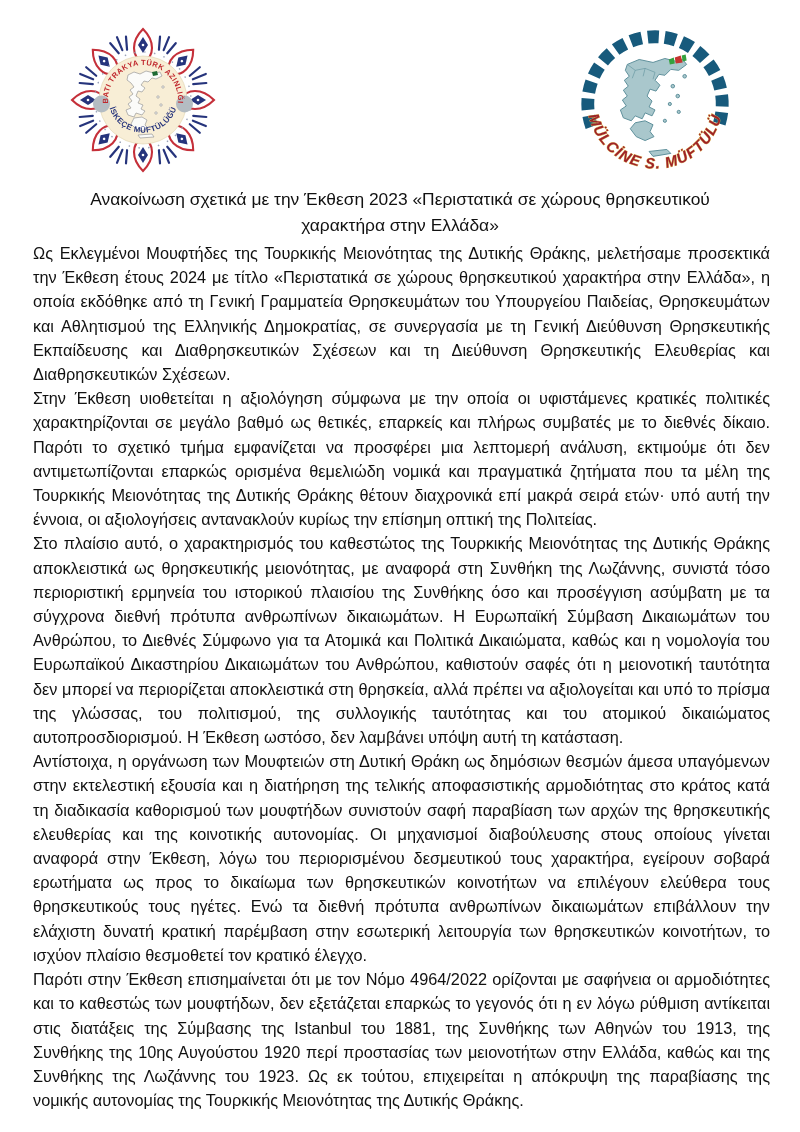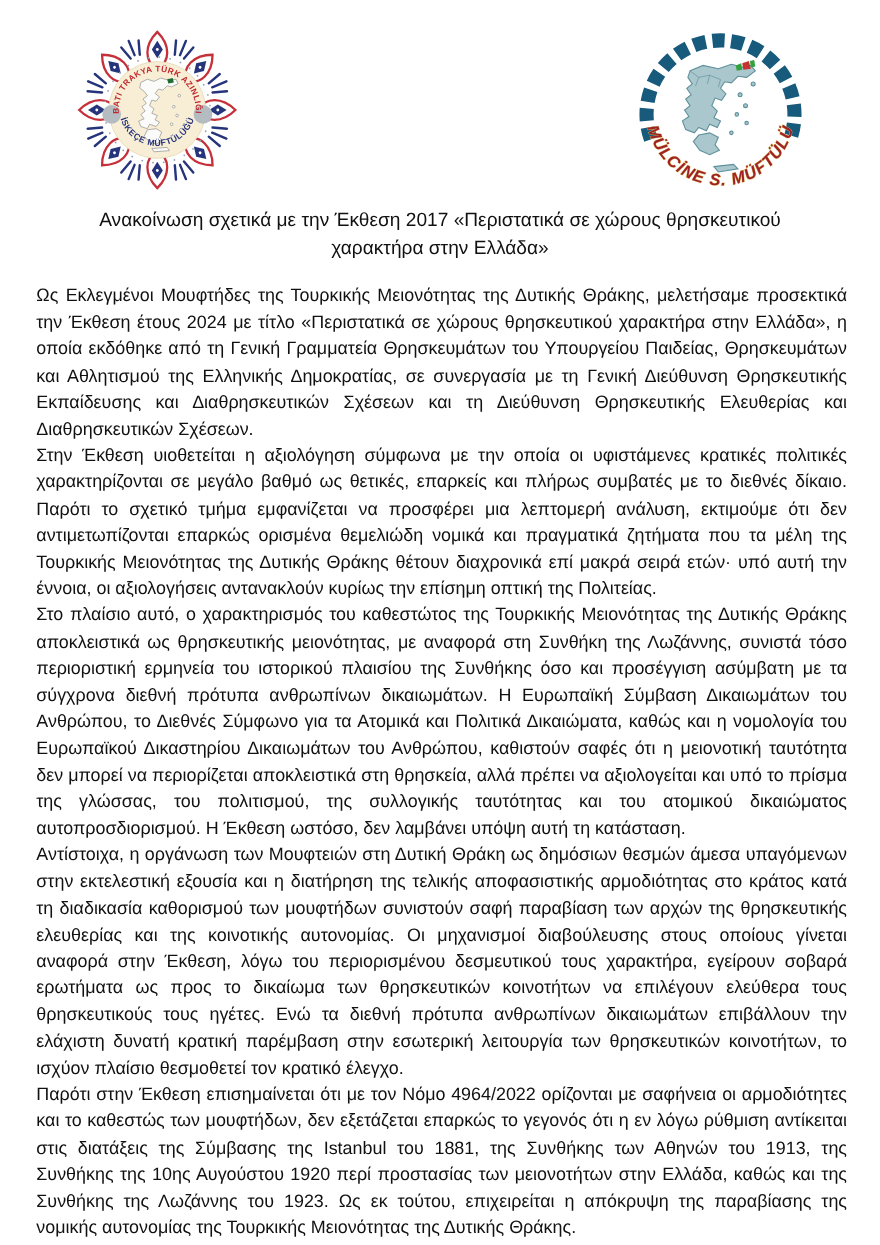--- a/index.html
+++ b/index.html
@@ -13,21 +13,21 @@
   .header { position:relative; height:184px; }
   .logo-left  { position:absolute; left:68px;  top:24px; width:150px; height:152px; }
   .logo-right { position:absolute; left:566px; top:24px; width:178px; height:156px; }
   .doc-title {
     width:632px; margin:2px auto 0 auto;
     text-align:center;
     font-size:17.4px; line-height:26px;
     color:#111111;
   }
   .doc-body {
-    margin:19px 30px 0 33px;
+    margin:3px 30px 0 33px;
     text-align:justify;
     font-size:16.3px; line-height:24.2px;
     color:#111111;
   }
   .doc-body p { margin:0; }
 </style>
 </head>
 <body>
 
 <div class="page">
@@ -116,21 +116,21 @@
         <path d="M110,31 L116,29 L118,36 L111,37 Z" fill="#c53430" stroke="none"></path>
         <path d="M117,29 L121,28 L122,34 L118,35 Z" fill="#33a13d" stroke="none"></path>
       </g>
 
       <text font-size="15" font-weight="bold" font-style="italic" letter-spacing="1.2" fill="#9e2227" stroke="#e0ba52" stroke-width="0.7" paint-order="stroke">
         <textPath href="#gArcText" startOffset="50%" text-anchor="middle">GÜMÜLCİNE S. MÜFTÜLÜĞÜ</textPath>
       </text>
     </svg>
   </div>
 
-  <div class="doc-title">Ανακοίνωση σχετικά με την Έκθεση 2017 «Περιστατικά σε χώρους θρησκευτικού χαρακτήρα στην Ελλάδα»</div>
+  <div class="doc-title">Ανακοίνωση σχετικά με την Έκθεση 2023 «Περιστατικά σε χώρους θρησκευτικού χαρακτήρα στην Ελλάδα»</div>
 
   <div class="doc-body">
     <p>Ως Εκλεγμένοι Μουφτήδες της Τουρκικής Μειονότητας της Δυτικής Θράκης, μελετήσαμε προσεκτικά την Έκθεση έτους 2024 με τίτλο «Περιστατικά σε χώρους θρησκευτικού χαρακτήρα στην Ελλάδα», η οποία εκδόθηκε από τη Γενική Γραμματεία Θρησκευμάτων του Υπουργείου Παιδείας, Θρησκευμάτων και Αθλητισμού της Ελληνικής Δημοκρατίας, σε συνεργασία με τη Γενική Διεύθυνση Θρησκευτικής Εκπαίδευσης και Διαθρησκευτικών Σχέσεων και τη Διεύθυνση Θρησκευτικής Ελευθερίας και Διαθρησκευτικών Σχέσεων.</p>
     <p>Στην Έκθεση υιοθετείται η αξιολόγηση σύμφωνα με την οποία οι υφιστάμενες κρατικές πολιτικές χαρακτηρίζονται σε μεγάλο βαθμό ως θετικές, επαρκείς και πλήρως συμβατές με το διεθνές δίκαιο. Παρότι το σχετικό τμήμα εμφανίζεται να προσφέρει μια λεπτομερή ανάλυση, εκτιμούμε ότι δεν αντιμετωπίζονται επαρκώς ορισμένα θεμελιώδη νομικά και πραγματικά ζητήματα που τα μέλη της Τουρκικής Μειονότητας της Δυτικής Θράκης θέτουν διαχρονικά επί μακρά σειρά ετών· υπό αυτή την έννοια, οι αξιολογήσεις αντανακλούν κυρίως την επίσημη οπτική της Πολιτείας.</p>
     <p>Στο πλαίσιο αυτό, ο χαρακτηρισμός του καθεστώτος της Τουρκικής Μειονότητας της Δυτικής Θράκης αποκλειστικά ως θρησκευτικής μειονότητας, με αναφορά στη Συνθήκη της Λωζάννης, συνιστά τόσο περιοριστική ερμηνεία του ιστορικού πλαισίου της Συνθήκης όσο και προσέγγιση ασύμβατη με τα σύγχρονα διεθνή πρότυπα ανθρωπίνων δικαιωμάτων. Η Ευρωπαϊκή Σύμβαση Δικαιωμάτων του Ανθρώπου, το Διεθνές Σύμφωνο για τα Ατομικά και Πολιτικά Δικαιώματα, καθώς και η νομολογία του Ευρωπαϊκού Δικαστηρίου Δικαιωμάτων του Ανθρώπου, καθιστούν σαφές ότι η μειονοτική ταυτότητα δεν μπορεί να περιορίζεται αποκλειστικά στη θρησκεία, αλλά πρέπει να αξιολογείται και υπό το πρίσμα της γλώσσας, του πολιτισμού, της συλλογικής ταυτότητας και του ατομικού δικαιώματος αυτοπροσδιορισμού. Η Έκθεση ωστόσο, δεν λαμβάνει υπόψη αυτή τη κατάσταση.</p>
     <p>Αντίστοιχα, η οργάνωση των Μουφτειών στη Δυτική Θράκη ως δημόσιων θεσμών άμεσα υπαγόμενων στην εκτελεστική εξουσία και η διατήρηση της τελικής αποφασιστικής αρμοδιότητας στο κράτος κατά τη διαδικασία καθορισμού των μουφτήδων συνιστούν σαφή παραβίαση των αρχών της θρησκευτικής ελευθερίας και της κοινοτικής αυτονομίας. Οι μηχανισμοί διαβούλευσης στους οποίους γίνεται αναφορά στην Έκθεση, λόγω του περιορισμένου δεσμευτικού τους χαρακτήρα, εγείρουν σοβαρά ερωτήματα ως προς το δικαίωμα των θρησκευτικών κοινοτήτων να επιλέγουν ελεύθερα τους θρησκευτικούς τους ηγέτες. Ενώ τα διεθνή πρότυπα ανθρωπίνων δικαιωμάτων επιβάλλουν την ελάχιστη δυνατή κρατική παρέμβαση στην εσωτερική λειτουργία των θρησκευτικών κοινοτήτων, το ισχύον πλαίσιο θεσμοθετεί τον κρατικό έλεγχο.</p>
     <p>Παρότι στην Έκθεση επισημαίνεται ότι με τον Νόμο 4964/2022 ορίζονται με σαφήνεια οι αρμοδιότητες και το καθεστώς των μουφτήδων, δεν εξετάζεται επαρκώς το γεγονός ότι η εν λόγω ρύθμιση αντίκειται στις διατάξεις της Σύμβασης της Istanbul του 1881, της Συνθήκης των Αθηνών του 1913, της Συνθήκης της 10ης Αυγούστου 1920 περί προστασίας των μειονοτήτων στην Ελλάδα, καθώς και της Συνθήκης της Λωζάννης του 1923. Ως εκ τούτου, επιχειρείται η απόκρυψη της παραβίασης της νομικής αυτονομίας της Τουρκικής Μειονότητας της Δυτικής Θράκης.</p>
   </div>
 
 </div>

